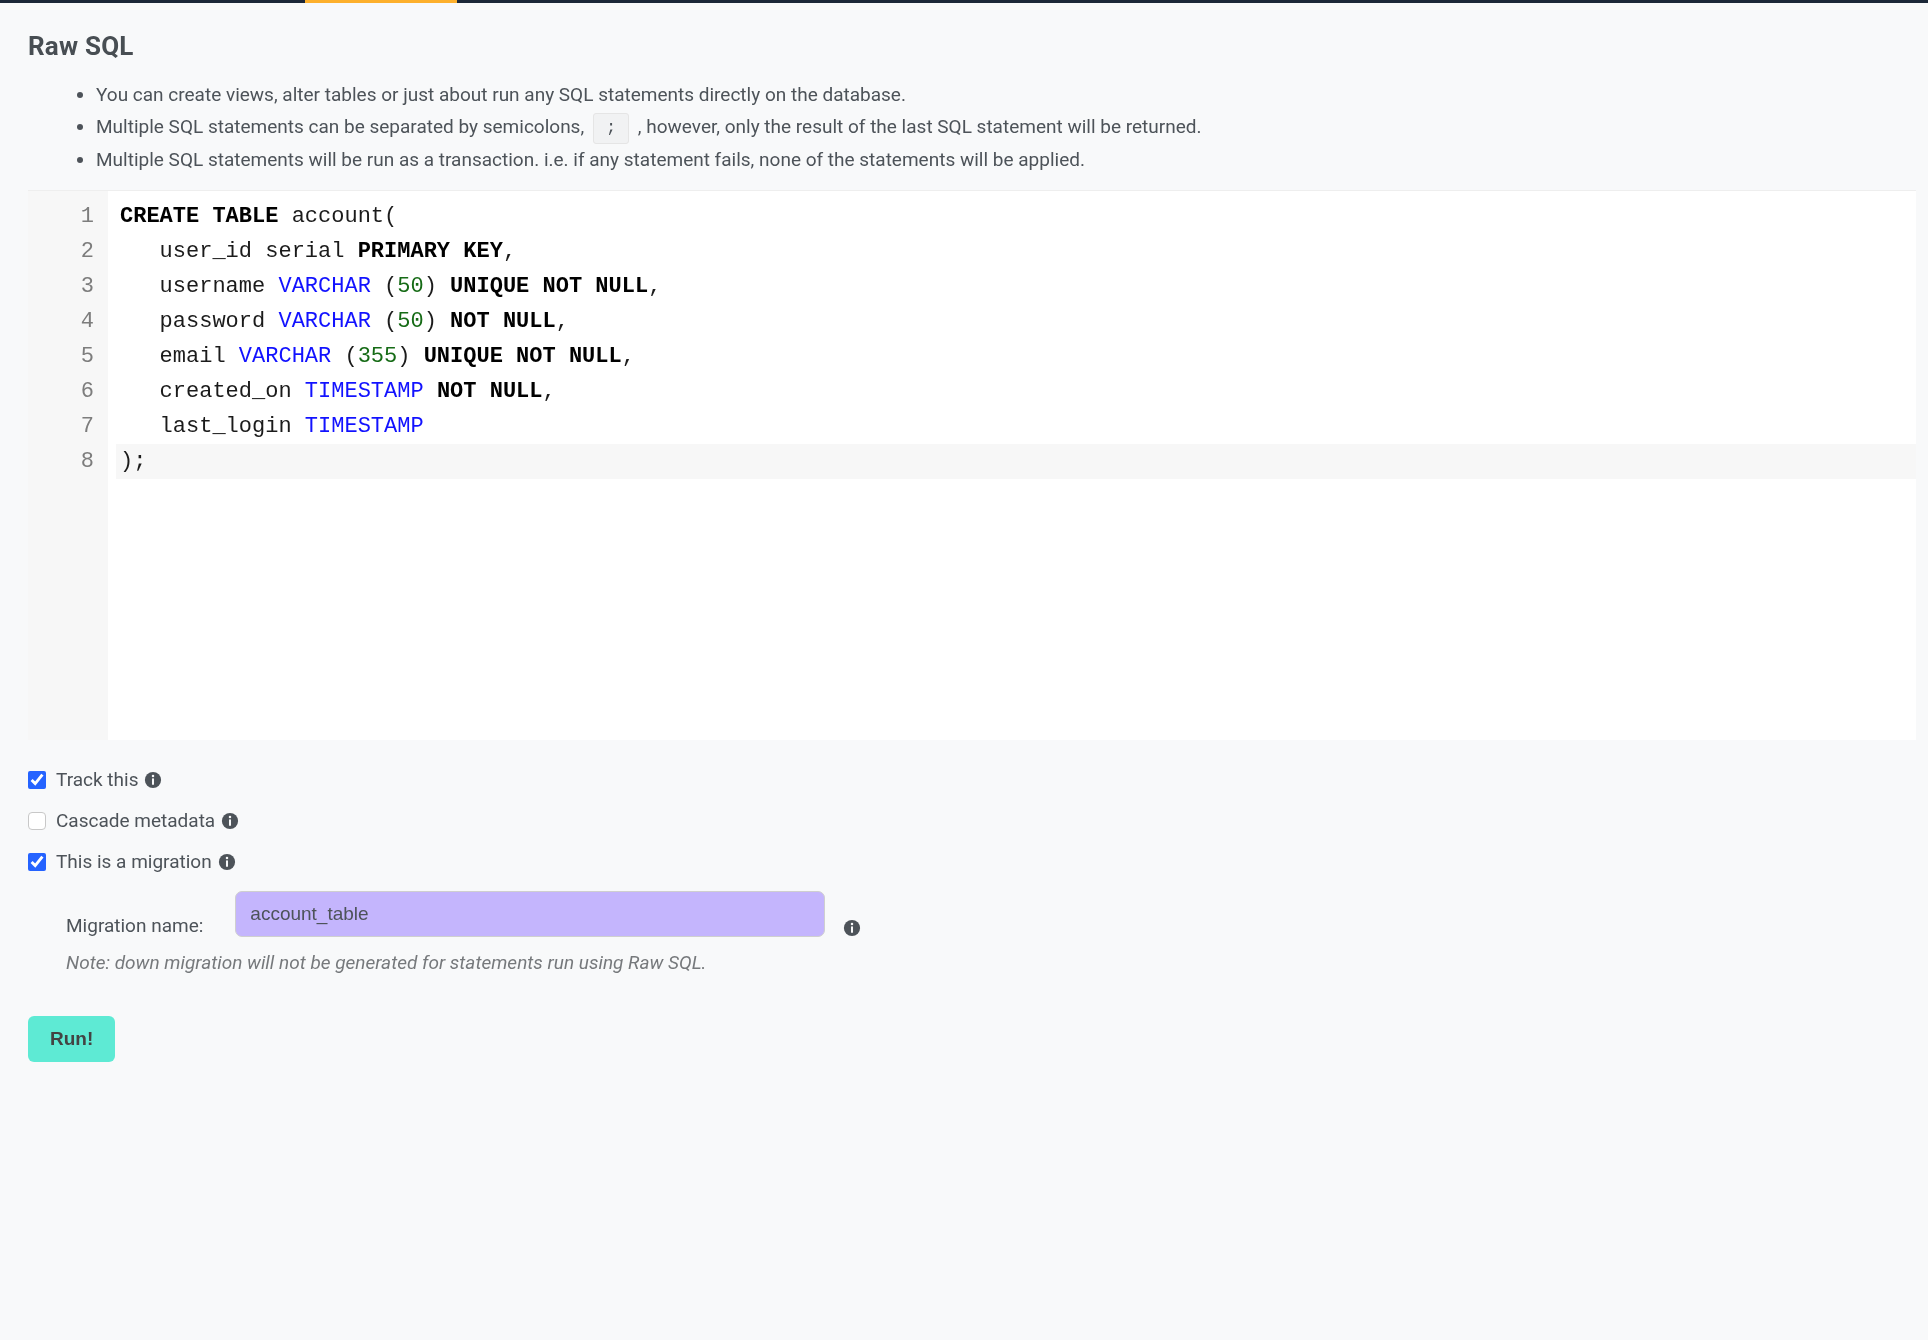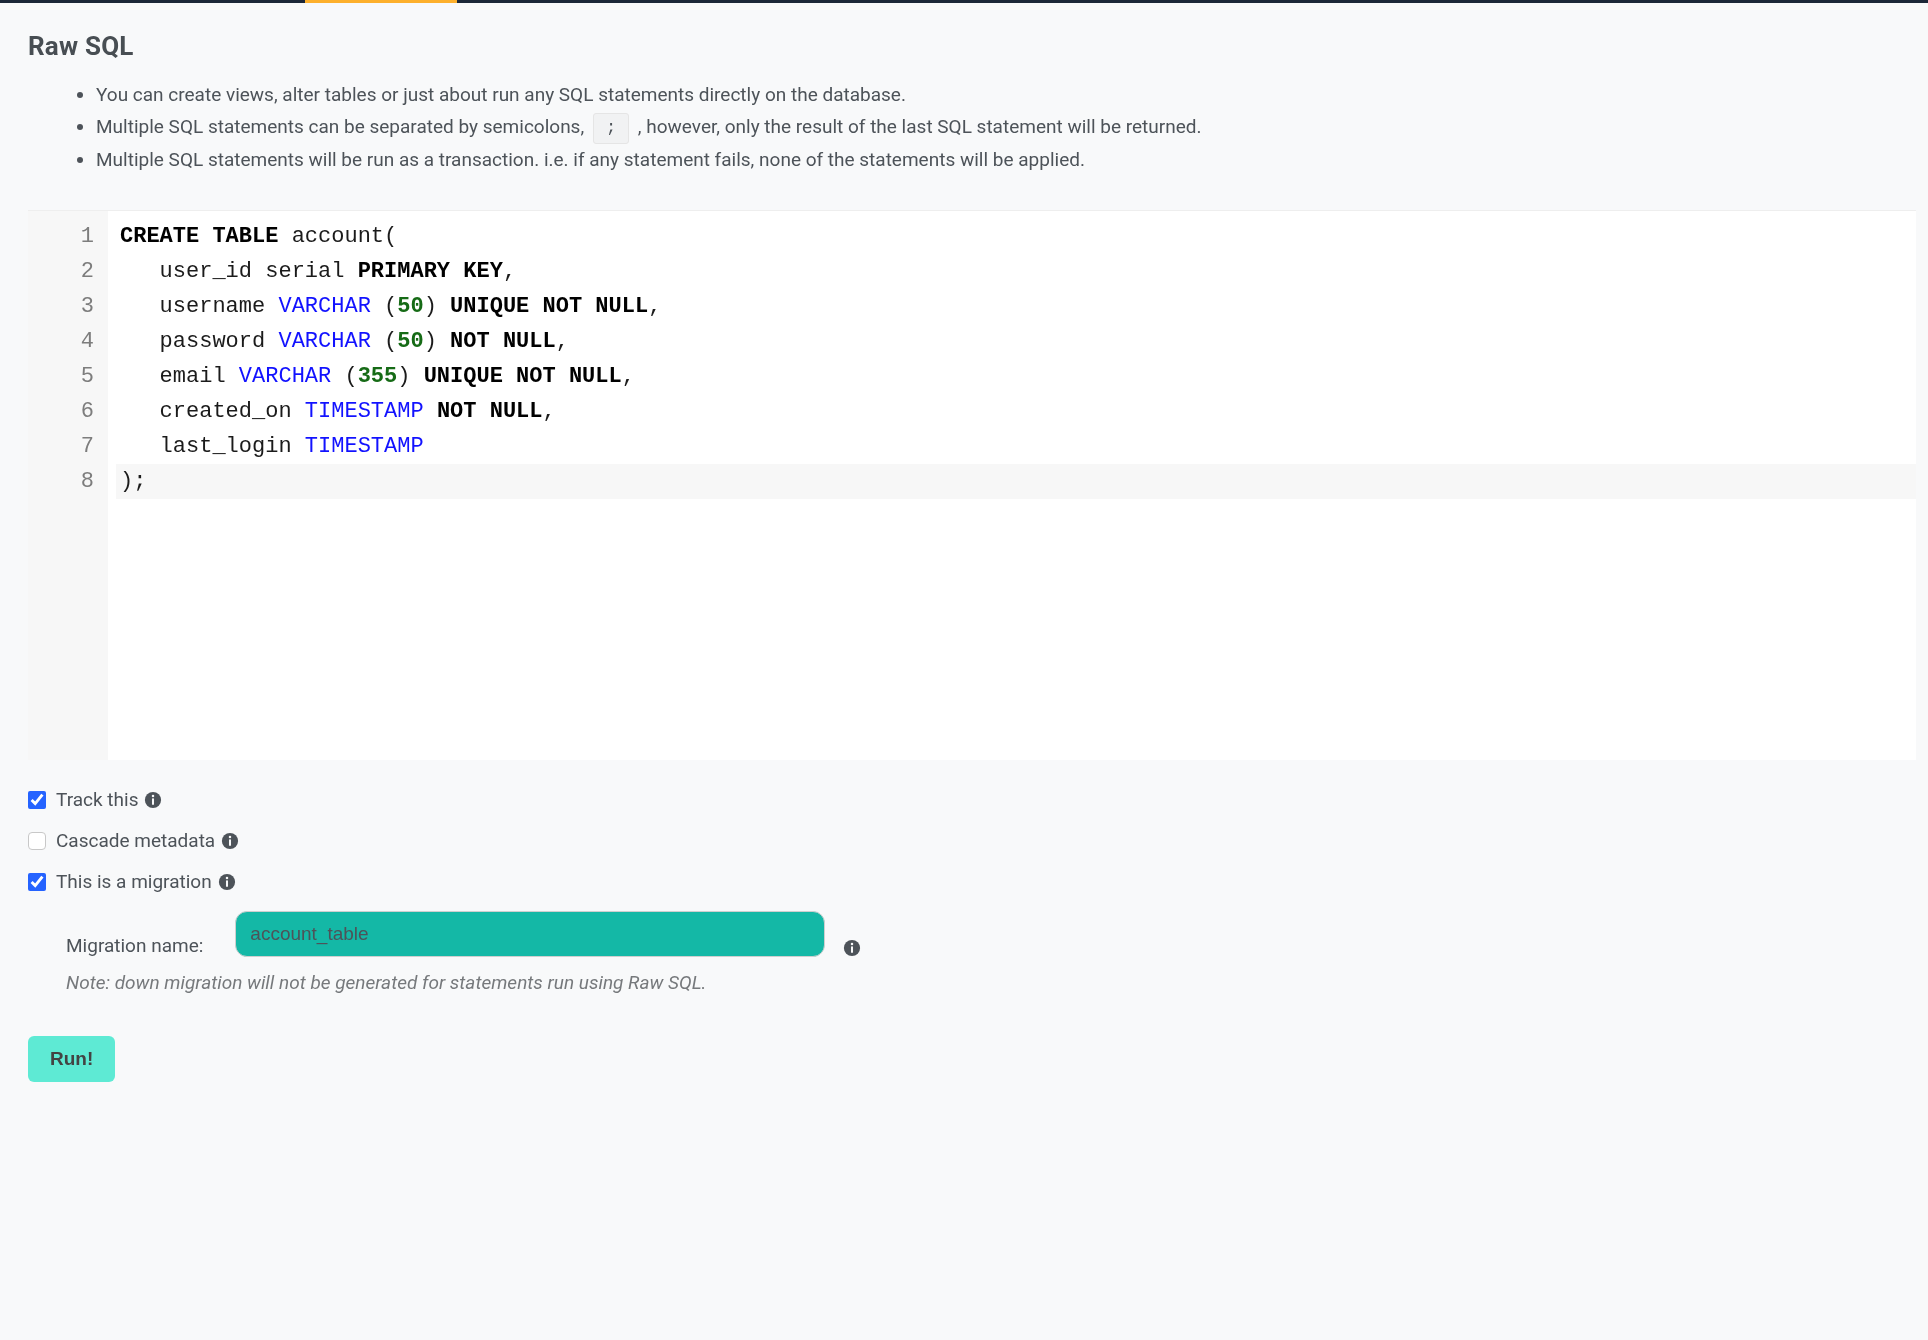--- a/index.html
+++ b/index.html
@@ -29,21 +29,21 @@
     h2.page-title {
       color: #484e53;
       font-size: 26px;
       font-weight: 700;
       margin-bottom: 18px;
       letter-spacing: 0.2px;
     }
     ul.info-list {
       list-style: disc;
       padding-left: 68px;
-      margin-bottom: 34px;
+      margin-bottom: 14px;
     }
     ul.info-list li {
       color: #4d5359;
       font-size: 19px;
       line-height: 1.7;
       max-width: 1430px;
     }
     .inline-code {
       display: inline-block;
       background: #f1f2f3;
@@ -82,21 +82,21 @@
     }
     .code-lines .line {
       height: 35px;
       line-height: 35px;
       white-space: pre;
       padding-left: 4px;
     }
     .line.alt { background: #f7f7f7; }
     .kw { color: #000000; font-weight: 700; }
     .fn { color: #1212ff; font-weight: 400; }
-    .num { color: #166b16; font-weight: bold; }
+    .num { color: #166b16; }
     .plain { color: #1b1b1b; }
     .paren { color: #1b1b1b; }
     
     .options {
       padding: 28px 0 0 0;
     }
     .opt-row {
       display: flex;
       align-items: center;
       margin-bottom: 18px;
@@ -136,23 +136,23 @@
       font-size: 19px;
       color: #4d5359;
     }
     .migration-row label { margin-right: 32px; }
     .text-input {
       width: 590px;
       height: 46px;
       padding: 8px 14px;
       font-size: 19px;
       border: 1px solid #cfcfcf;
-      border-radius: 12px;
-      color: #4d5359;
-      background: #14b8a6;
+      border-radius: 7px;
+      color: #4d5359;
+      background: #c4b5fd;
     }
     .note {
       color: #76797c;
       font-style: italic;
       font-size: 19px;
       margin: 14px 0 0 38px;
     }
     .run-btn {
       margin-top: 42px;
       background: #5eead4;

